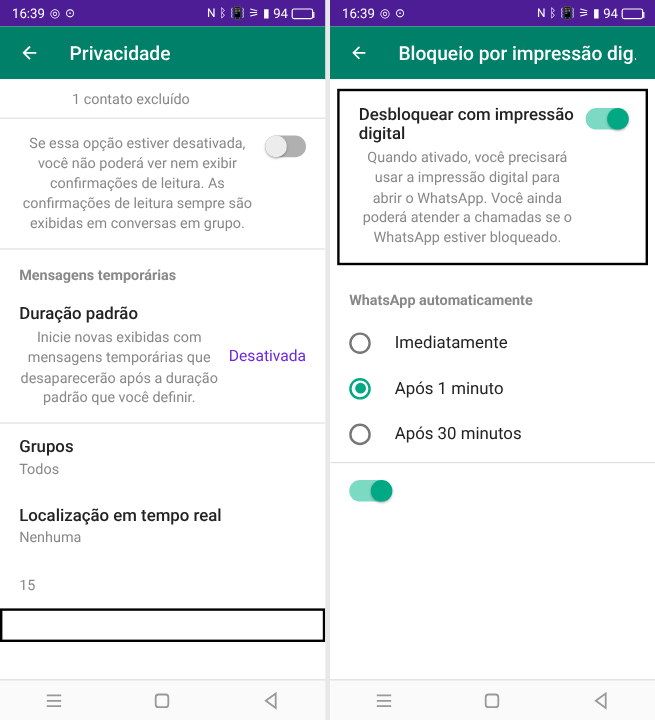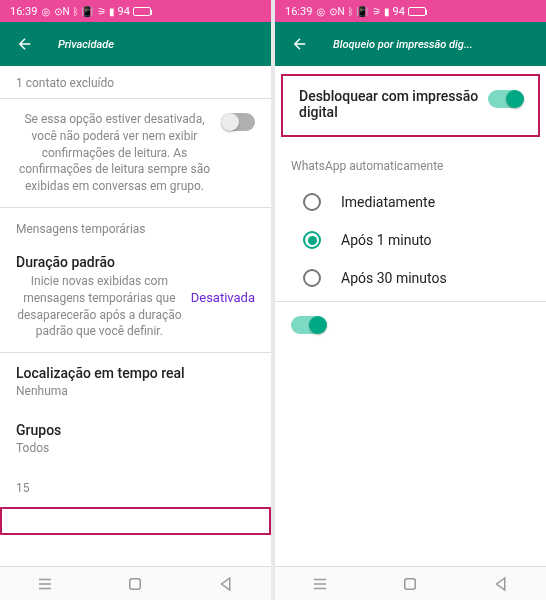--- a/index.html
+++ b/index.html
@@ -14,60 +14,61 @@
     .phone {
       background: #fff;
       width: 271px;
       height: 600px;
       display: flex;
       flex-direction: column;
       position: relative;
     }
     .statusbar {
       height: 22px;
-      background: #ec4899;
+      background: #4c1d95;
       display: flex;
       align-items: center;
       padding: 0 10px;
       color: #fff;
       font-size: 11px;
+      justify-content: space-between;
     }
     .statusbar-left { display: flex; align-items: center; gap: 4px; }
     .statusbar-right { display: flex; align-items: center; gap: 3px; }
     .status-icon { font-size: 10px; }
     .appbar {
       height: 44px;
       background: #008069;
       display: flex;
       align-items: center;
       padding: 0 16px;
       color: #fff;
     }
     .back-arrow {
       width: 18px;
       height: 18px;
       margin-right: 24px;
       cursor: pointer;
     }
     .appbar-title {
-      font-size: 11px;
+      font-size: 16px;
       font-weight: 500;
       white-space: nowrap;
       overflow: hidden;
-      font-style: italic;
     }
     .content {
       flex: 1;
       overflow-y: auto;
       background: #fff;
     }
     .excluded {
       font-size: 12px;
       color: #888;
       padding: 10px 16px 8px 16px;
+      margin-left: 44px;
     }
     .divider {
       height: 1px;
       background: #e0e0e0;
     }
     .setting-row {
       padding: 12px 16px;
       display: flex;
       align-items: flex-start;
       position: relative;
@@ -87,21 +88,21 @@
     }
     .setting-value {
       font-size: 12px;
       color: #888;
       margin-top: 2px;
     }
     .section-header {
       font-size: 12px;
       color: #888;
       padding: 14px 16px 6px 16px;
-      font-weight: 400;
+      font-weight: 700;
     }
     .toggle {
       width: 34px;
       height: 18px;
       border-radius: 10px;
       position: relative;
       margin-top: 2px;
       flex-shrink: 0;
     }
     .toggle.off { background: #b0b0b0; }
@@ -115,21 +116,21 @@
       box-shadow: 0 1px 2px rgba(0,0,0,0.3);
     }
     .toggle.off .toggle-knob { left: 0; background: #ececec; }
     .toggle.on .toggle-knob { right: -2px; background: #00a884; }
     .value-right {
       font-size: 13px;
       color: #6d28d9;
       align-self: center;
       margin-left: 0;
     }
-    .radio-group { padding: 4px 12px; }
+    .radio-group { padding: 4px 0; }
     .radio-row {
       display: flex;
       align-items: center;
       padding: 10px 16px;
     }
     .radio-circle {
       width: 18px;
       height: 18px;
       border: 2px solid #777;
       border-radius: 50%;
@@ -143,21 +144,21 @@
       width: 9px;
       height: 9px;
       background: #00a884;
       border-radius: 50%;
     }
     .radio-label {
       font-size: 14px;
       color: #222;
     }
     .highlight-red {
-      border: 2px solid #be185d;
+      border: 2px solid #000000;
     }
     .navbar {
       height: 34px;
       border-top: 1px solid #ddd;
       background: #fafafa;
       display: flex;
       justify-content: space-around;
       align-items: center;
     }
     .nav-btn {
@@ -212,26 +213,26 @@
     <div class="section-header">Mensagens temporárias</div>
     <div class="setting-row">
       <div class="setting-text">
         <div class="setting-title">Duração padrão</div>
         <div class="setting-desc">Inicie novas exibidas com mensagens temporárias que desaparecerão após a duração padrão que você definir.</div>
       </div>
       <div class="value-right">Desativada</div>
     </div>
     <div class="divider"></div>
     <div class="simple-row">
+      <div class="setting-title">Grupos</div>
+      <div class="setting-value">Todos</div>
+    </div>
+    <div class="simple-row">
       <div class="setting-title">Localização em tempo real</div>
       <div class="setting-value">Nenhuma</div>
-    </div>
-    <div class="simple-row">
-      <div class="setting-title">Grupos</div>
-      <div class="setting-value">Todos</div>
     </div>
     <div class="simple-row">
       <div class="setting-value">15</div>
     </div>
     <div class="simple-row highlight-red">
       
     </div>
   </div>
   <div class="navbar">
     <svg class="nav-btn" viewBox="0 0 24 24" fill="none" stroke="#999" stroke-width="2">
@@ -268,20 +269,21 @@
   <div class="appbar">
     <svg class="back-arrow" viewBox="0 0 24 24" fill="none" stroke="white" stroke-width="2">
         <path d="M19 12H5M12 19l-7-7 7-7"></path>
       </svg>
     <span class="appbar-title">Bloqueio por impressão dig...</span>
   </div>
   <div class="content">
     <div class="setting-row highlight-red" style="margin:8px 6px;">
       <div class="setting-text">
         <div class="setting-title">Desbloquear com impressão digital</div>
+        <div class="setting-desc">Quando ativado, você precisará usar a impressão digital para abrir o WhatsApp. Você ainda poderá atender a chamadas se o WhatsApp estiver bloqueado.</div>
       </div>
       <div class="toggle on">
           <div class="toggle-knob"></div>
         </div>
     </div>
     <div class="section-header">WhatsApp automaticamente</div>
     <div class="radio-group">
       <div class="radio-row">
         <div class="radio-circle"></div>
         <div class="radio-label">Imediatamente</div>

